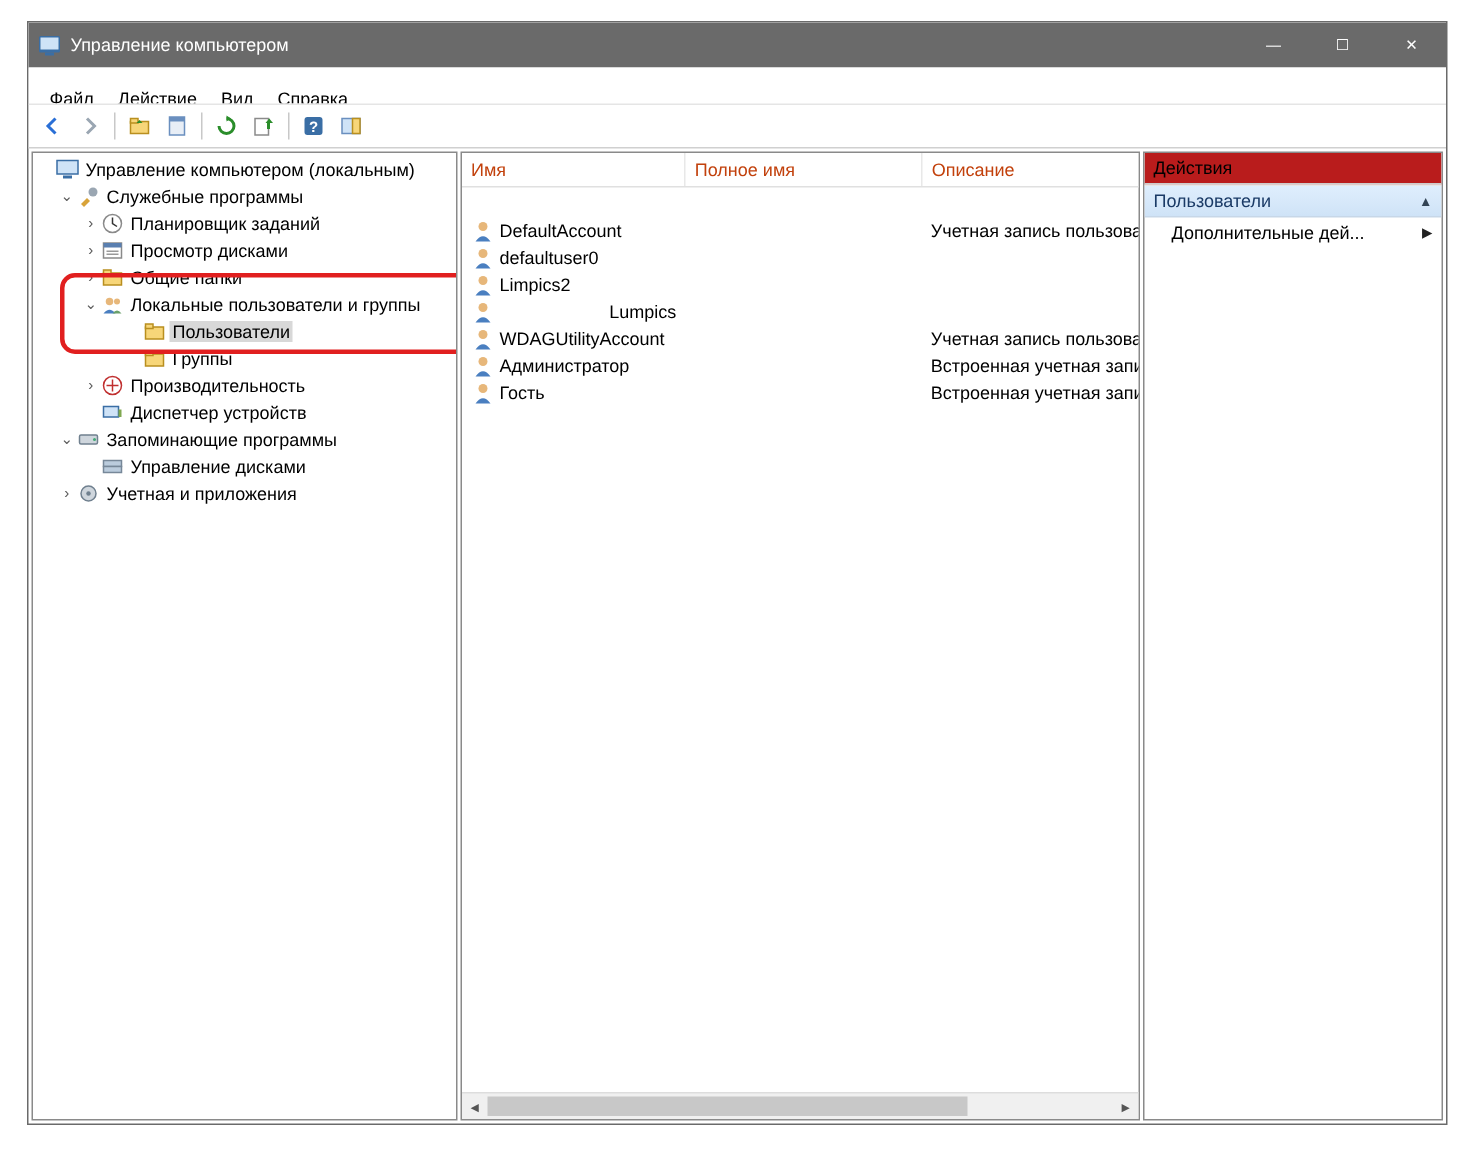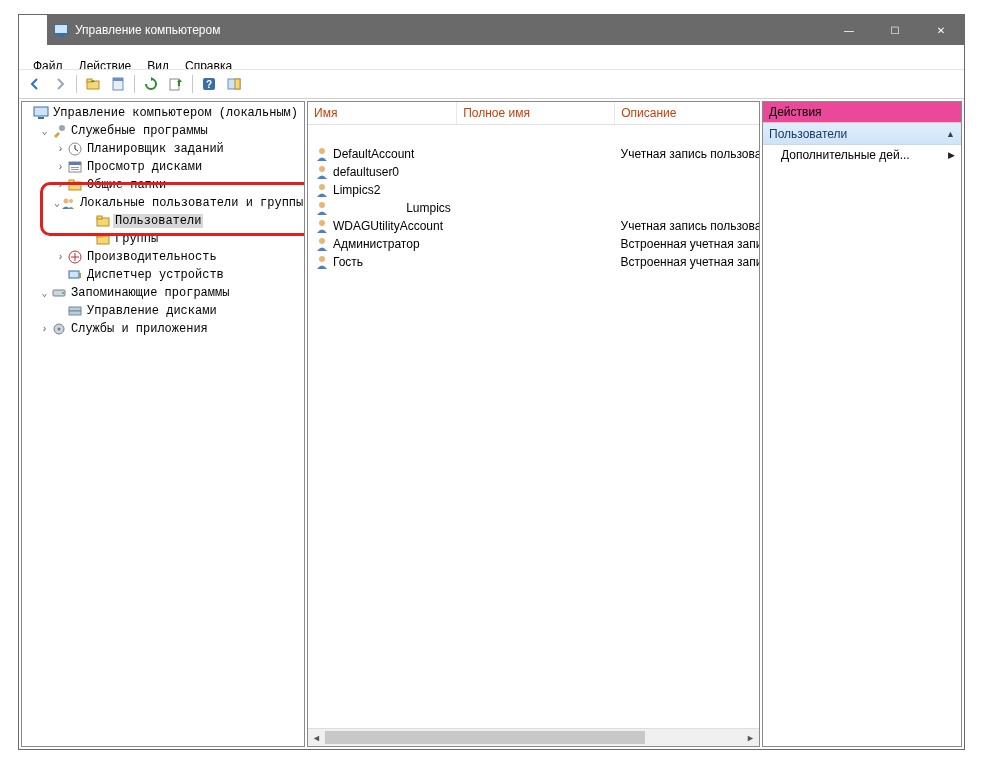--- a/index.html
+++ b/index.html
@@ -23,21 +23,20 @@
     overflow: hidden;
   }
   
   .titlebar {
     height: 30px;
     background: #6a6a6a;
     color: #fff;
     display: flex;
     align-items: center;
     padding: 0 0 0 6px;
-    margin-left: 28px;
   }
   .titlebar .app-icon {
     width: 16px; height: 16px; margin-right: 6px;
     display: inline-block;
   }
   .titlebar .title {
     flex: 1;
     font-size: 12px;
   }
   .winbtn {
@@ -86,21 +85,21 @@
     border-top: 0;
   }
   .pane {
     border: 1px solid #8a8a8a;
     margin: 2px 1px 2px 2px;
     background: #fff;
     overflow: hidden;
     display: flex;
     flex-direction: column;
   }
-  .pane-left  { width: 282px; font-family: Liberation Mono, monospace; }
+  .pane-left  { width: 282px; }
   .pane-mid   { flex: 1; margin-left: 1px; margin-right: 1px; }
   .pane-right { width: 198px; margin-right: 2px; margin-left: 1px; }
 
   
   .tree {
     padding: 2px 0;
     overflow: auto;
     flex: 1;
   }
   .tree-row {
@@ -192,21 +191,21 @@
     position: absolute; top: 0; width: 17px; height: 17px;
     display: flex; align-items: center; justify-content: center;
     color: #555;
     font-size: 9px;
   }
   .listscroll .arrow.l { left: 0; }
   .listscroll .arrow.r { right: 0; }
 
   
   .actions-hdr {
-    background: #ec4899;
+    background: #b91c1c;
     border-bottom: 1px solid #ccc;
     padding: 3px 6px;
     font-size: 12px;
   }
   .actions-section {
     background: linear-gradient(#dfeefd, #cfe3f7);
     padding: 3px 6px;
     color: #1a3a66;
     display: flex;
     align-items: center;
@@ -451,21 +450,21 @@
         </div>
 
         <div class="tree-row" style="padding-left:16px">
           <span class="twisty">›</span>
           <span class="ticon">
             <svg width="16" height="16" viewBox="0 0 16 16">
                   <circle cx="8" cy="8" r="5" fill="#cfd6dd" stroke="#70808f"></circle>
                   <circle cx="8" cy="8" r="1.5" fill="#70808f"></circle>
                 </svg>
           </span>
-          <span class="tlabel">Службы и приложения</span>
+          <span class="tlabel">Учетная и приложения</span>
         </div>
 
       </div>
       <div class="highlight-box" id="hlbox" style="top: 80px; left: 18px; width: 278px; height: 48px;"></div>
       </div>
     </div>
 
     <div class="pane pane-mid">
       <div class="listhdr">
         <div class="col" id="col-name" style="width: 155px;">Имя</div>

